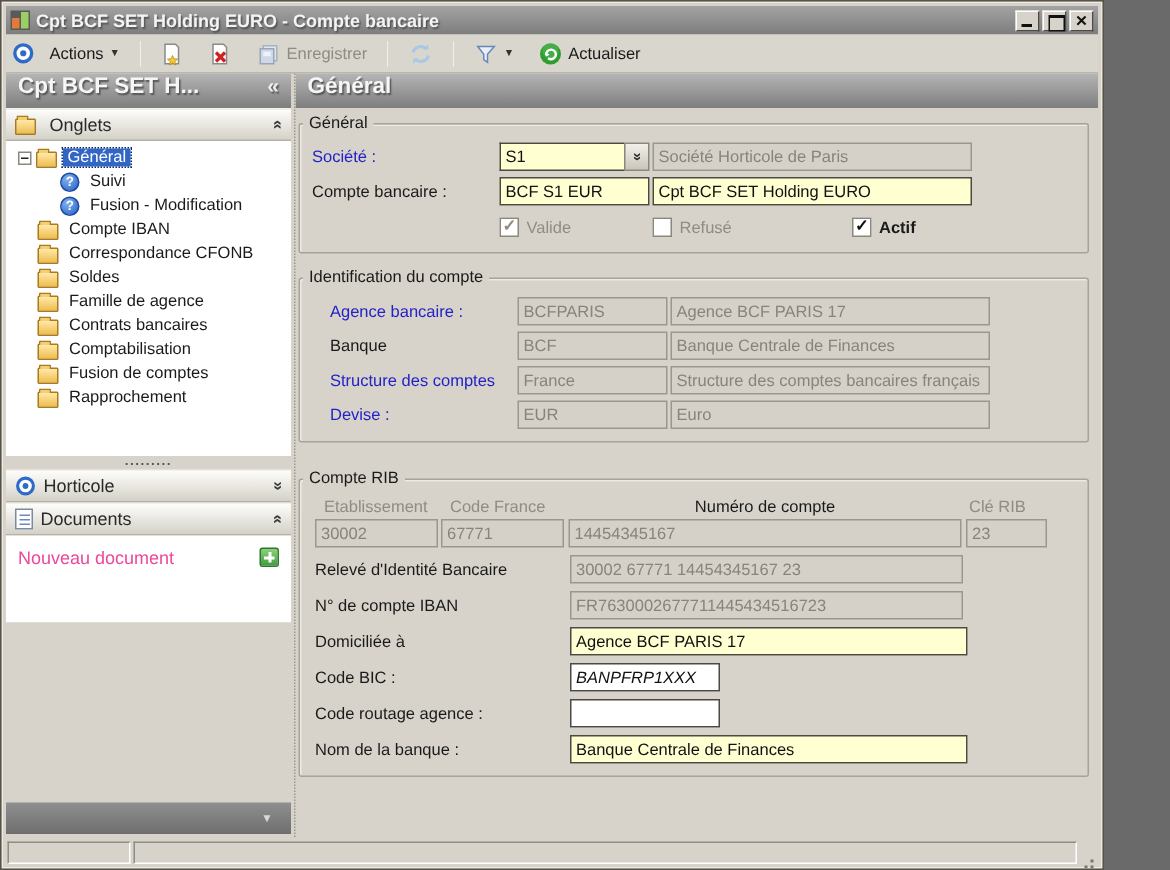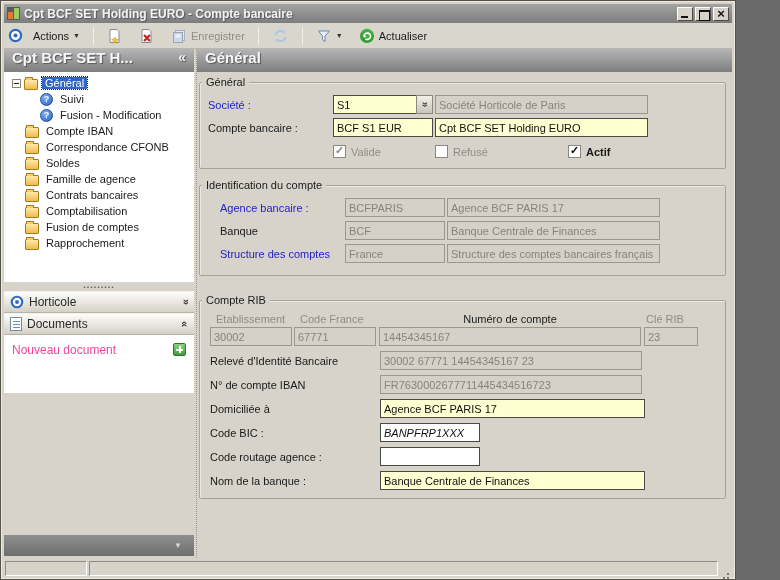--- a/index.html
+++ b/index.html
@@ -236,20 +236,25 @@
       <span class="tb-label">Actualiser</span>
     </span>
   </div>
 
   <div class="sidebar">
     <div class="panel-header">
       <span>Cpt BCF SET H...</span>
       <span class="hdr-chev chev-left"></span>
     </div>
 
+    <div class="group-header">
+      <span class="icon-folder"></span>
+      <span>Onglets</span>
+      <span class="gh-chev chev-up"></span>
+    </div>
 
     <div class="tree">
       <div class="tree-row indent-root selected">
         <span class="expander"></span>
         <span class="icon-folder"></span>
         <span class="tree-label">Général</span>
       </div>
       <div class="tree-row indent-child">
         <span class="icon-help"></span>
         <span class="tree-label">Suivi</span>
@@ -366,20 +371,25 @@
       <div class="frow">
         <span class="flabel">Banque</span>
         <input class="field f-dis w-code" disabled="" value="BCF" style="">
         <input class="field f-dis w-name" disabled="" value="Banque Centrale de Finances" style="">
       </div>
       <div class="frow">
         <span class="flabel blue">Structure des comptes</span>
         <input class="field f-dis w-code" disabled="" value="France" style="">
         <input class="field f-dis w-name" disabled="" value="Structure des comptes bancaires français" style="">
       </div>
+      <div class="frow" style="margin-bottom:0;">
+        <span class="flabel blue">Devise :</span>
+        <input class="field f-dis w-code" disabled="" value="EUR" style="">
+        <input class="field f-dis w-name" disabled="" value="Euro" style="">
+      </div>
     </div>
 
     <div class="groupbox" style="margin-top:24px;">
       <span class="groupbox-legend">Compte RIB</span>
       <div class="rib-cols">
         <span class="rib-label"></span>
         <span class="rib-h hd-etab" style="margin-left:-170px;">Etablissement</span>
         <span class="rib-h hd-gui">Code France</span>
         <span class="rib-h dark hd-num">Numéro de compte</span>
         <span class="rib-h hd-cle">Clé RIB</span>

